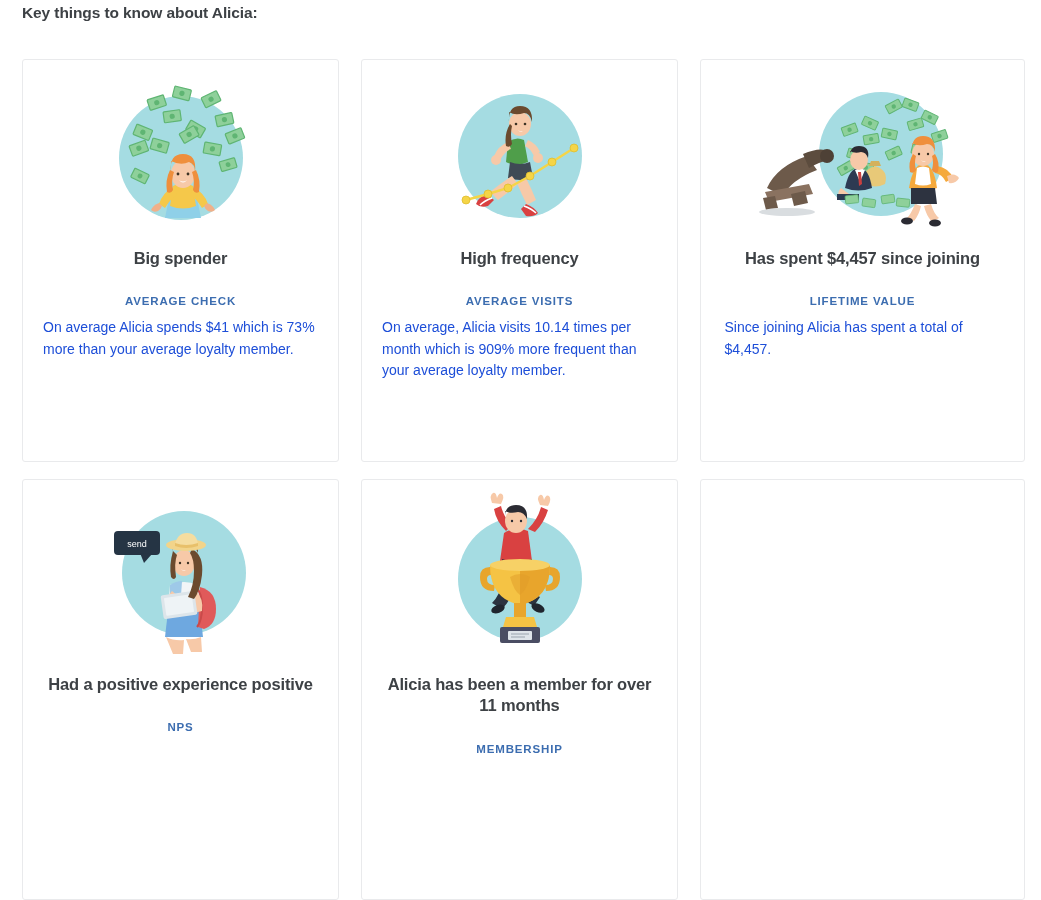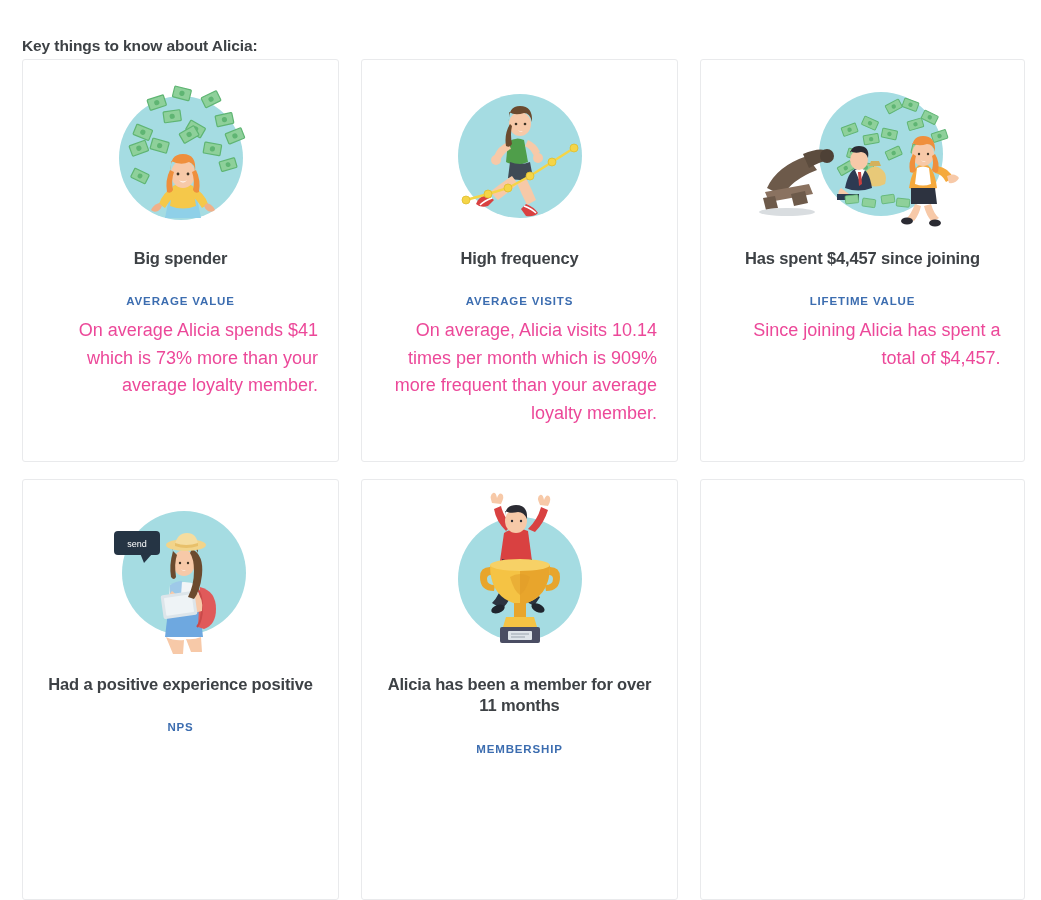--- a/index.html
+++ b/index.html
@@ -15,21 +15,21 @@
   .page {
     width: 1041px;
     height: 900px;
     position: relative;
     overflow: hidden;
     background: #ffffff;
   }
   .page-title {
     position: absolute;
     left: 22px;
-    top: 37px;
+    top: 4px;
     font-size: 15.5px;
     font-weight: bold;
     color: #3d4145;
     letter-spacing: -0.1px;
   }
   .grid {
     position: absolute;
     left: 22px;
     top: 59px;
     width: 999px;
@@ -74,23 +74,23 @@
   }
   .card-label {
     font-size: 11.5px;
     font-weight: bold;
     color: #3c6db0;
     letter-spacing: 0.85px;
     text-align: center;
     margin-top: 26px;
   }
   .card-desc {
-    font-size: 18px;
-    color: #ec4899;
-    text-align: right;
+    font-size: 14px;
+    color: #1d4ed8;
+    text-align: left;
     line-height: 1.52;
     margin-top: 10px;
     max-width: 276px;
   }
   .card.row2 .card-title { margin-top: 18px; }
   .card.row2 .card-label { margin-top: 26px; }
 </style>
 </head>
 <body>
 
@@ -174,21 +174,21 @@
             <path d="M70 96 q-2 -18 12 -18 q14 0 12 18 q0 -8 -6 -10 q-8 4 -18 -1 Z" fill="#ef8f3c"></path>
             <path d="M69 94 q-5 10 -3 22 q4 2 6 -2 q-2 -10 1 -18 Z" fill="#ef8f3c"></path>
             <path d="M95 94 q5 10 3 22 q-4 2 -6 -2 q2 -10 -1 -18 Z" fill="#ef8f3c"></path>
             <circle cx="77" cy="98" r="1.4" fill="#3d3224"></circle>
             <circle cx="87" cy="98" r="1.4" fill="#3d3224"></circle>
             <path d="M78 104 q4 3 8 0 q-4 5 -8 0 Z" fill="#ffffff"></path>
           </g>
         </svg>
       </div>
       <div class="card-title">Big spender</div>
-      <div class="card-label">AVERAGE VALUE</div>
+      <div class="card-label">AVERAGE CHECK</div>
       <div class="card-desc">On average Alicia spends $41 which is 73% more than your average loyalty member.</div>
     </div>
 
     <div class="card">
       <div class="art">
         <svg width="160" height="160" viewBox="0 0 160 160">
           <circle cx="80" cy="80" r="62" fill="#a5dce2"></circle>
 
           <g>
             <path d="M68 66 q8 -6 16 -2 l4 22 q-12 5 -22 0 Z" fill="#4f9e4a"></path>

